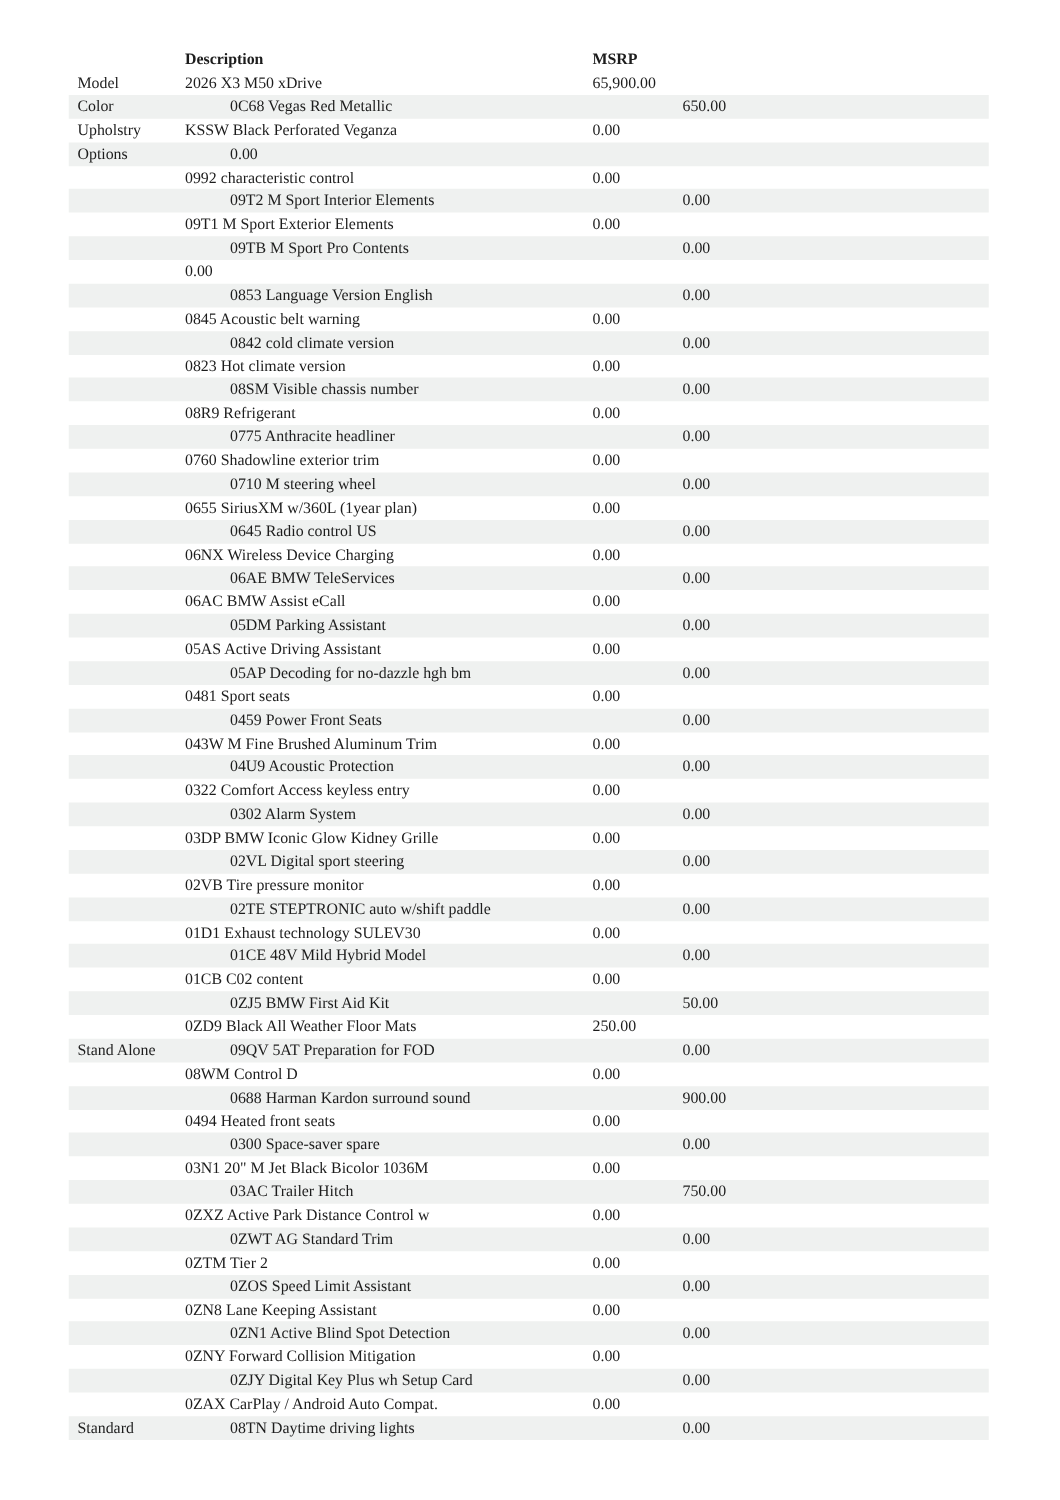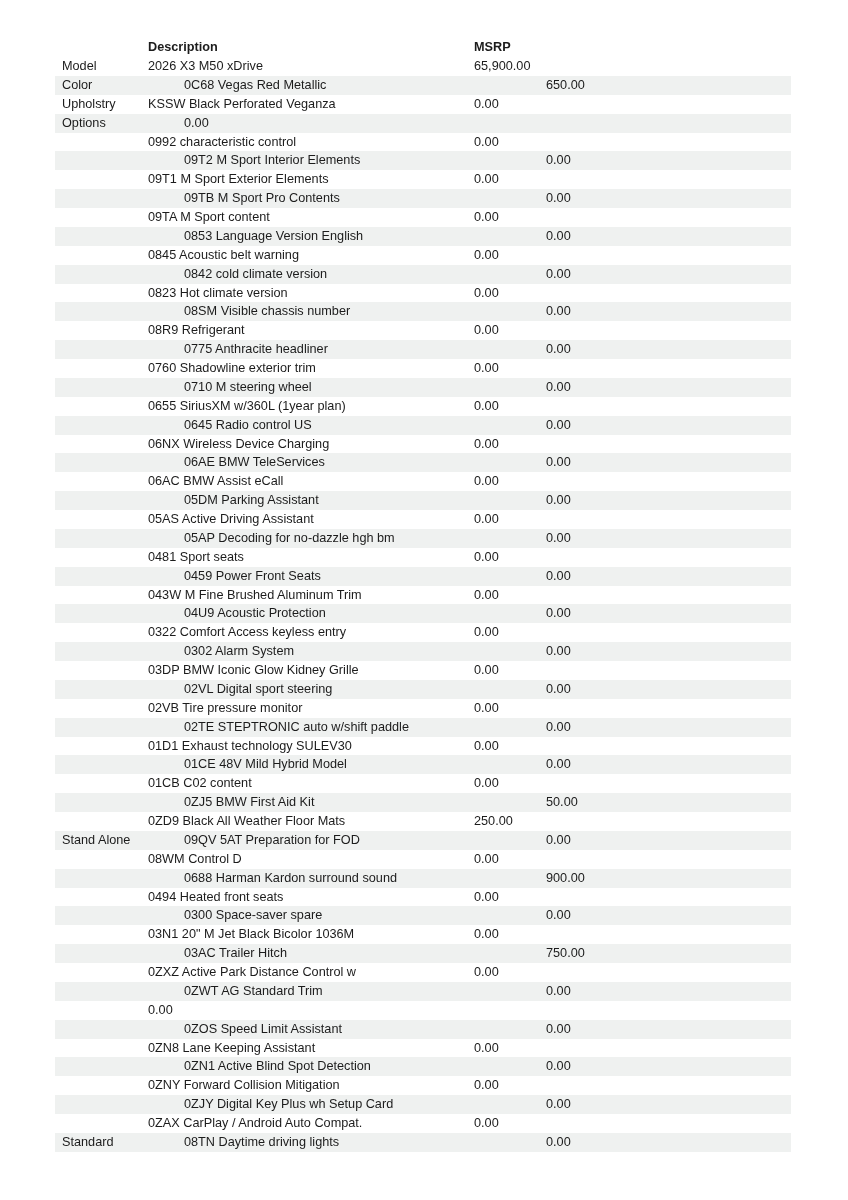--- a/index.html
+++ b/index.html
@@ -6,21 +6,21 @@
     margin: 0;
     padding: 0;
     background: #ffffff;
   }
   .page {
     position: relative;
     width: 840px;
     height: 1200px;
     background: #ffffff;
     overflow: hidden;
-    font-family: Liberation Sans, sans-serif;
+    font-family: Liberation Serif, serif;
     color: var(--text, #1c1c1c);
   }
   .table {
     position: absolute;
     left: 55px;
     top: 38px;
     width: 736px;
     font-size: 12.7px;
   }
   .row {
@@ -94,21 +94,20 @@
           <span class="cell pad"></span>
         </div>
         <div class="row striped">
           <span class="cell cat"></span>
           <span class="cell desc">09TB M Sport Pro Contents</span>
           <span class="cell price">0.00</span>
           <span class="cell pad"></span>
         </div>
         <div class="row">
           <span class="cell cat"></span>
-          <span class="cell desc">09TA M Sport content</span>
           <span class="cell price">0.00</span>
           <span class="cell pad"></span>
         </div>
         <div class="row striped">
           <span class="cell cat"></span>
           <span class="cell desc">0853 Language Version English</span>
           <span class="cell price">0.00</span>
           <span class="cell pad"></span>
         </div>
         <div class="row">
@@ -346,20 +345,21 @@
           <span class="cell pad"></span>
         </div>
         <div class="row striped">
           <span class="cell cat"></span>
           <span class="cell desc">0ZWT AG Standard Trim</span>
           <span class="cell price">0.00</span>
           <span class="cell pad"></span>
         </div>
         <div class="row">
           <span class="cell cat"></span>
+          <span class="cell desc">0ZTM Tier 2</span>
           <span class="cell price">0.00</span>
           <span class="cell pad"></span>
         </div>
         <div class="row striped">
           <span class="cell cat"></span>
           <span class="cell desc">0ZOS Speed Limit Assistant</span>
           <span class="cell price">0.00</span>
           <span class="cell pad"></span>
         </div>
         <div class="row">

